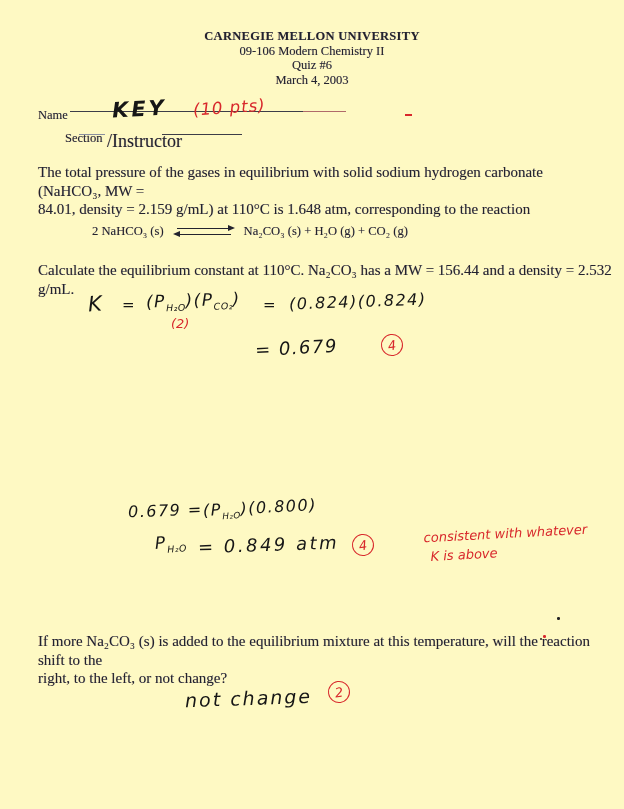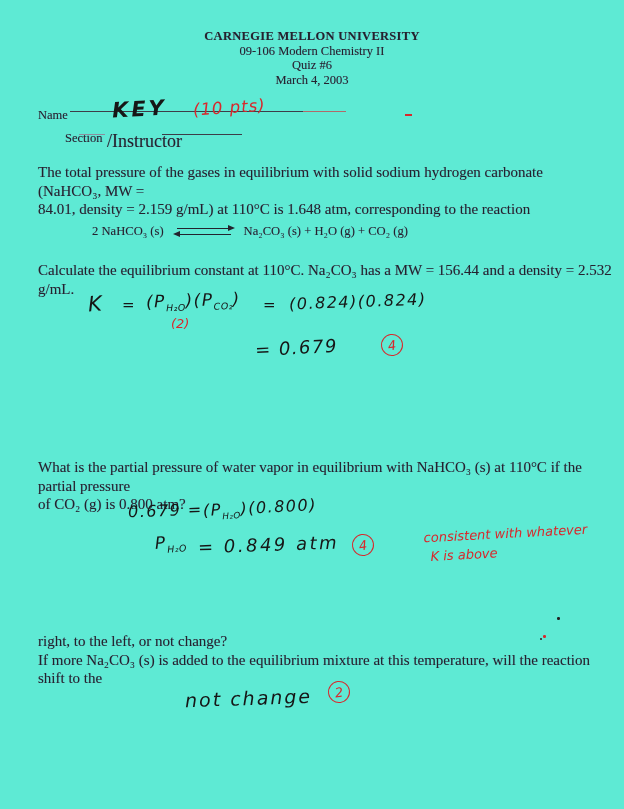--- a/index.html
+++ b/index.html
@@ -2,21 +2,21 @@
 <html><head>
 <meta charset="utf-8">
 <style>
   * { margin: 0; padding: 0; box-sizing: border-box; }
   html, body { background: #e8e8e8; }
   .page {
     position: relative;
     width: 624px;
     height: 809px;
     margin: 0 auto;
-    background: #5eead4;
+    background: #fef9c3;
     overflow: hidden;
     font-family: "Liberation Serif", "DejaVu Serif", serif;
     color: #23232e;
   }
   .abs { position: absolute; }
   .printed {
     font-family: "Liberation Serif", "DejaVu Serif", serif;
     color: #23232e;
     text-shadow: 0.4px 0 rgba(60,110,190,0.25), -0.4px 0 rgba(190,60,60,0.18);
   }
@@ -108,38 +108,34 @@
 
   <span class="abs hw" style="left:88px; top:292px; font-size:21px; transform:rotate(-4deg);">K</span>
   <span class="abs hw" style="left:122px; top:296px; font-size:15px;">=</span>
   <span class="abs hw" style="left:146px; top:290px; font-size:17px; transform:rotate(-2deg);"><span>(P</span><sub>H₂O</sub><span>)</span><span>(P</span><sub>CO₂</sub><span>)</span></span>
   <span class="abs hw" style="left:263px; top:296px; font-size:15px;">=</span>
   <span class="abs hw" style="left:289px; top:292px; font-size:16px; transform:rotate(-2deg);">(0.824)(0.824)</span>
   <span class="abs red-hw" style="left:171px; top:316px; font-size:13px;">(2)</span>
   <span class="abs hw" style="left:255px; top:337px; font-size:18px; transform:rotate(-3deg);">=  0.679</span>
   <div class="abs score-circle" style="left:381px; top:334px;">4</div>
 
-  <div class="abs printed para" style="left:38px; top:458px; width:576px;">
-    <div>What is the partial pressure of water vapor in equilibrium with NaHCO₃ (s)  at 110°C if the partial pressure</div>
-    <div>of CO₂ (g)  is 0.800 atm?</div>
-  </div>
 
   <span class="abs hw" style="left:128px; top:501px; font-size:16px; transform:rotate(-2deg);">0.679  =</span>
   <span class="abs hw" style="left:203px; top:498px; font-size:16px; transform:rotate(-3deg);"><span>(P</span><sub>H₂O</sub><span>)(0.800)</span></span>
   <span class="abs hw" style="left:155px; top:532px; font-size:17px; transform:rotate(-4deg);"><span>P</span><sub>H₂O</sub></span>
   <span class="abs hw" style="left:198px; top:534px; font-size:18px; letter-spacing:2.5px; transform:rotate(-2deg);">=  0.849  atm</span>
   <div class="abs score-circle" style="left:352px; top:534px;">4</div>
   <div class="abs red-hw" style="left:424px; top:524px; font-size:13px; transform:rotate(-3deg); line-height:19px;">
     <div>consistent with whatever</div>
     <div style="padding-left:6px;">K is above</div>
   </div>
 
   <div class="abs printed para" style="left:38px; top:632px; width:576px;">
+    <div>If more Na₂CO₃ (s) is added to the equilibrium mixture at this temperature, will the reaction shift to the</div>
     <div>right, to the left, or not change?</div>
-    <div>If more Na₂CO₃ (s) is added to the equilibrium mixture at this temperature, will the reaction shift to the</div>
   </div>
 
   <span class="abs hw" style="left:185px; top:687px; font-size:19px; transform:rotate(-2deg); letter-spacing:2px;">not change</span>
   <div class="abs score-circle" style="left:328px; top:681px;">2</div>
 
   <div class="speck" style="left:557px; top:617px; width:2.5px; height:2.5px; background:#222;"></div>
   <div class="speck" style="left:543px; top:635px; width:2.5px; height:2.5px; background:#d8282c;"></div>
   <div class="speck" style="left:540px; top:638px; width:2px; height:2px; background:#222;"></div>
 
 </div>

